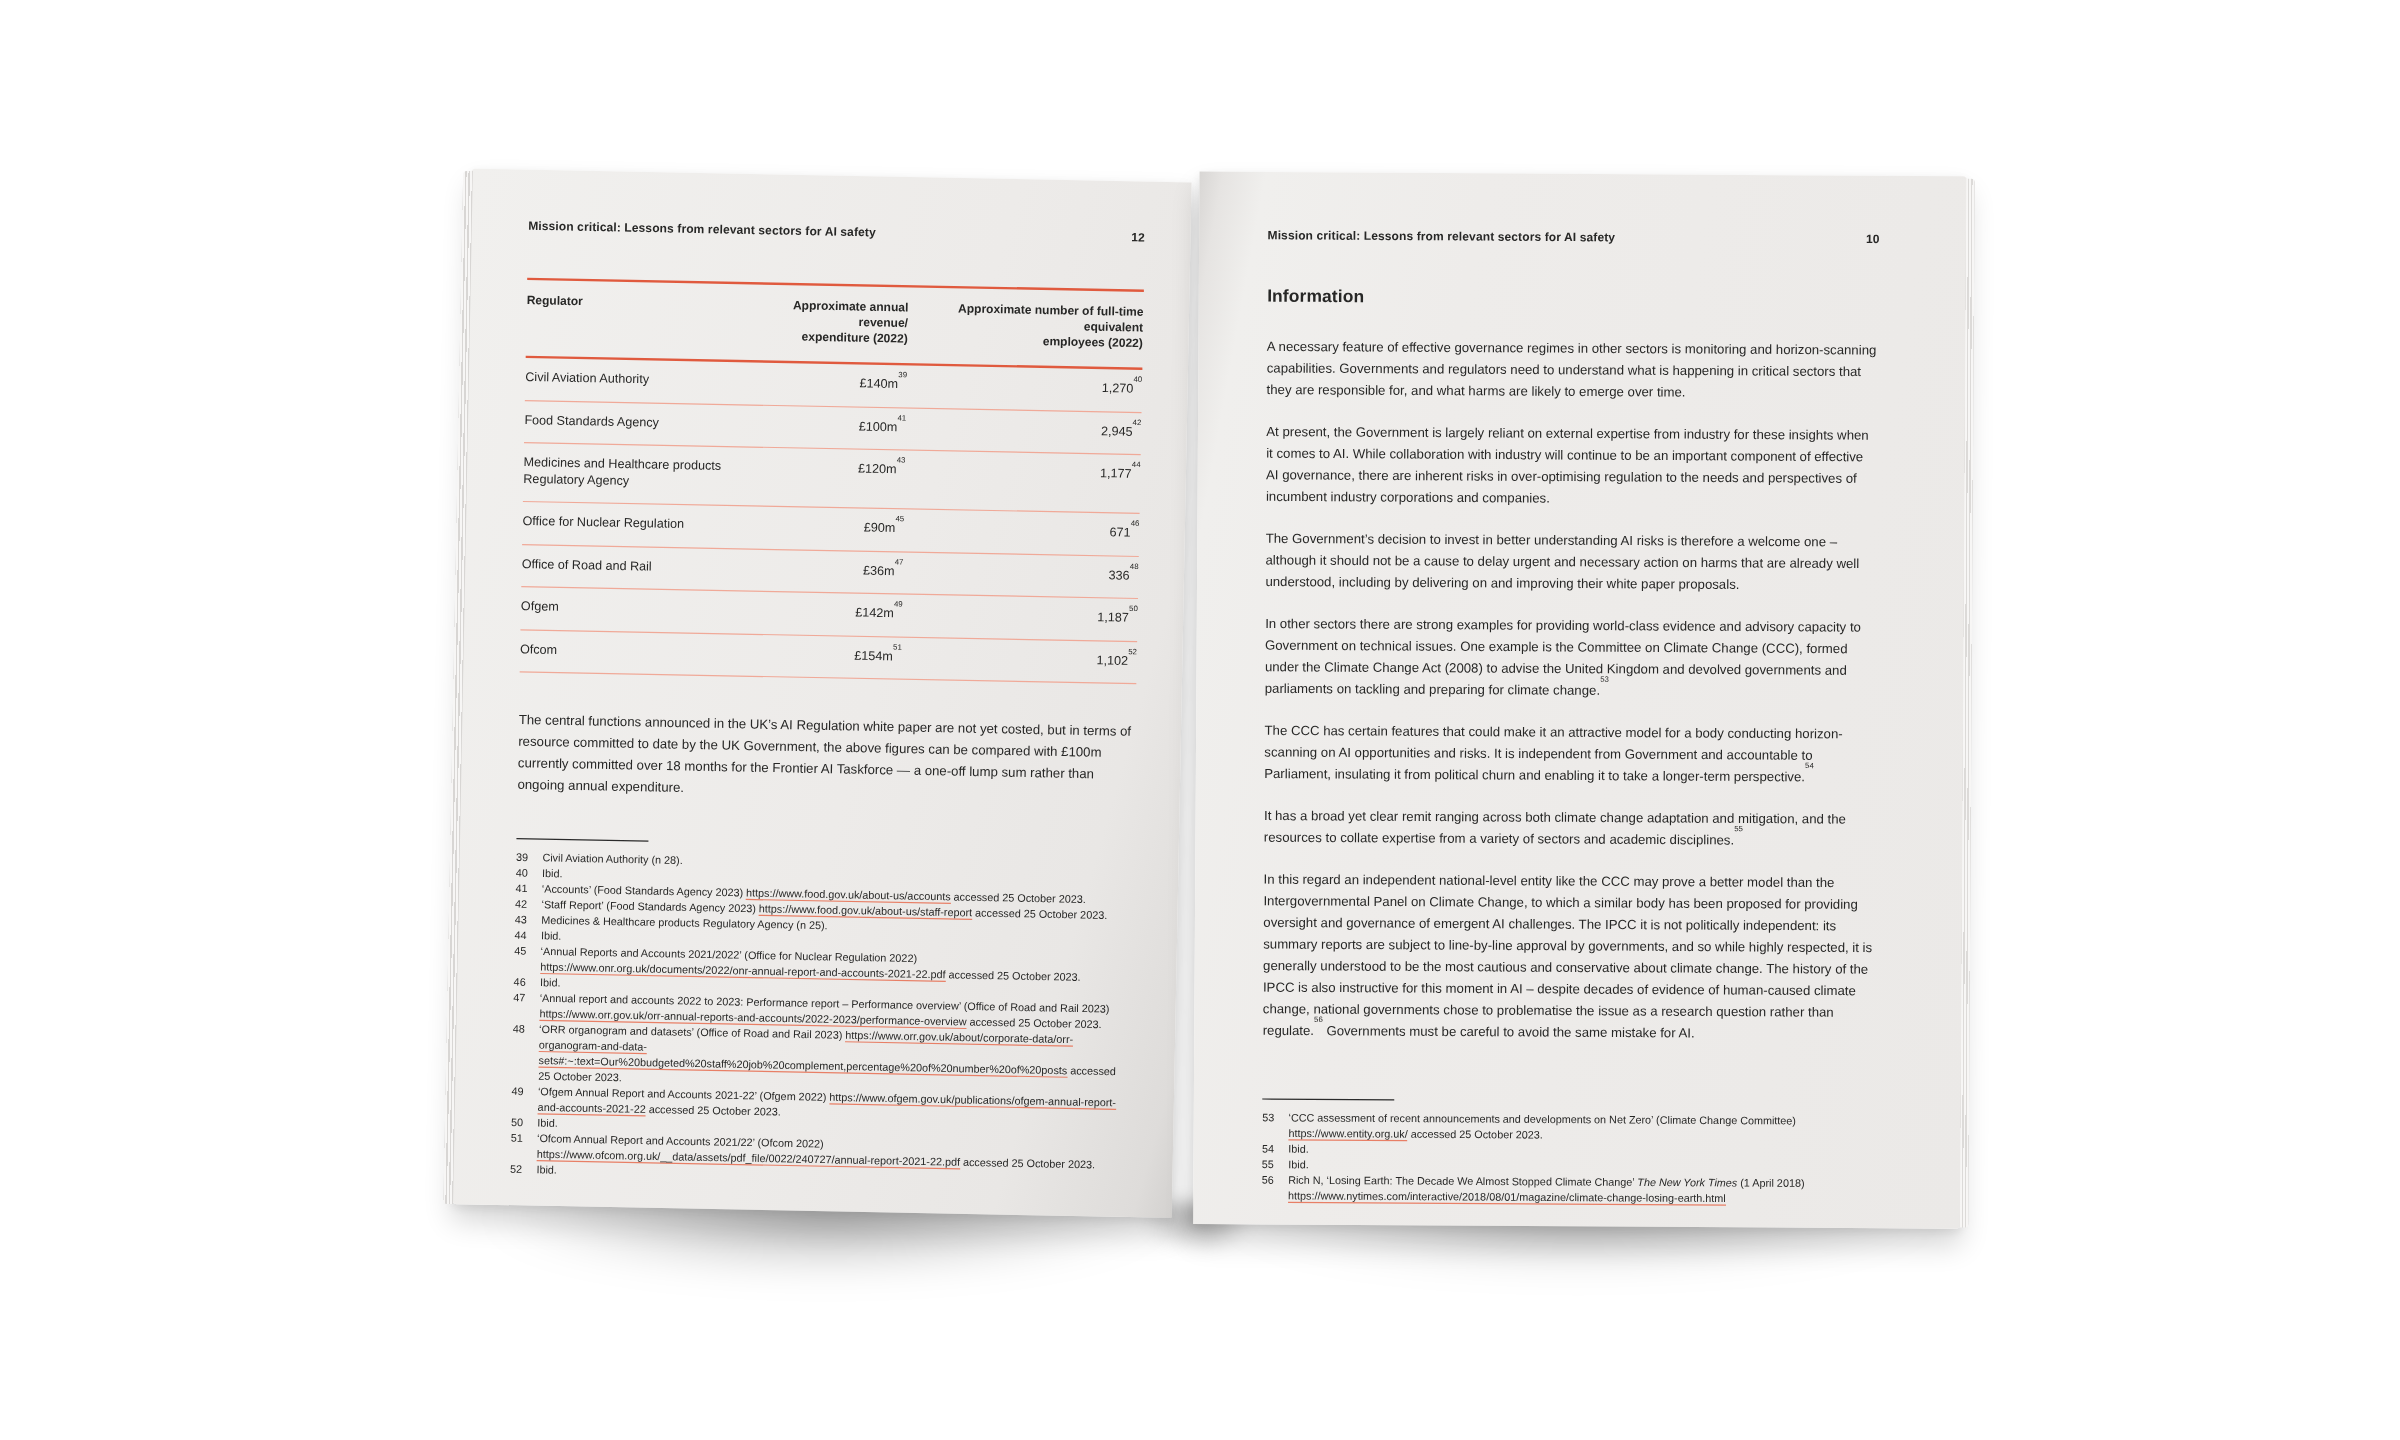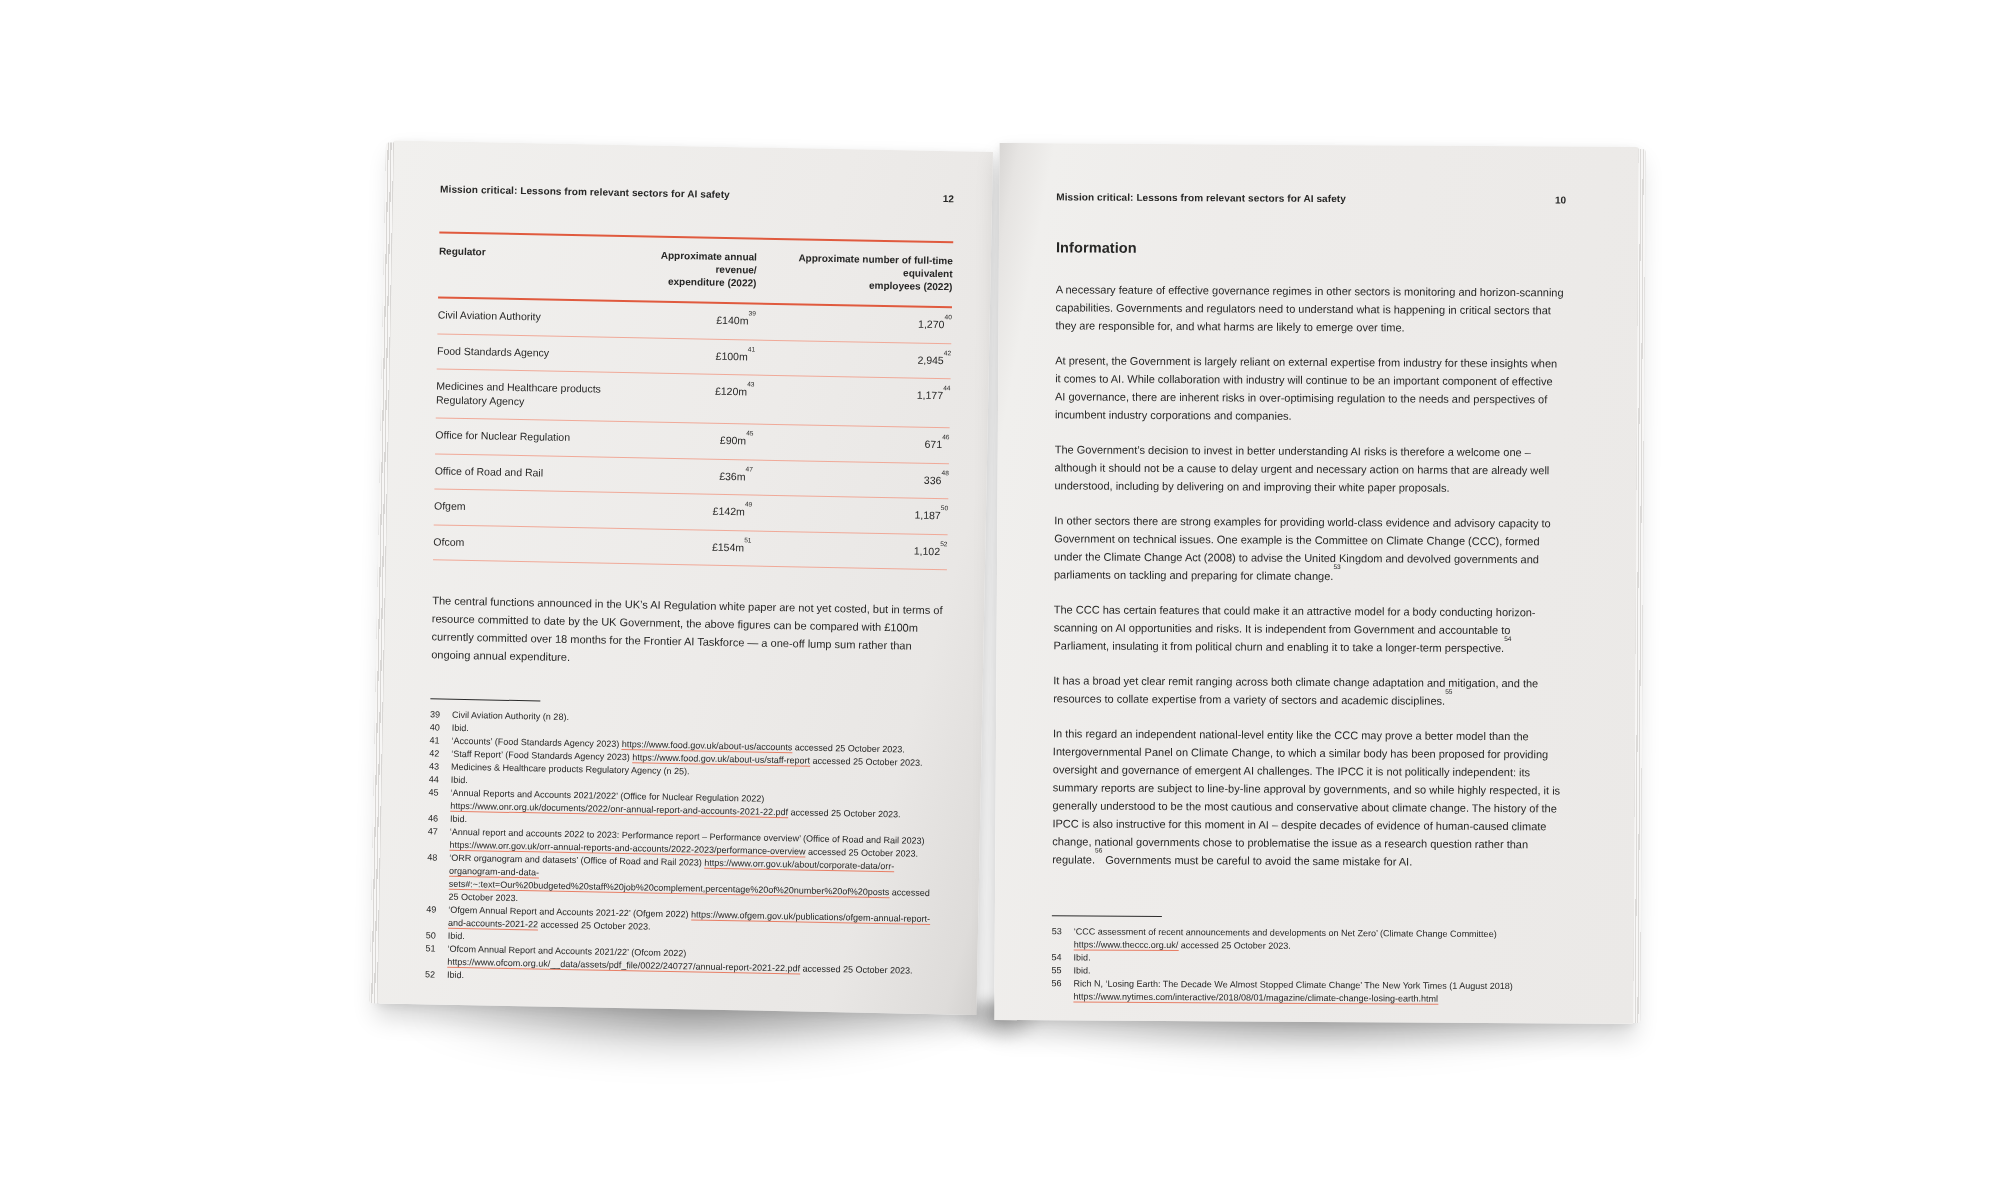--- a/index.html
+++ b/index.html
@@ -69,21 +69,21 @@
 
   
   .footnotes { position:absolute; font-size:9px; line-height:13px; }
   .footnotes-left  { left:48px; right:38px; bottom:23px; }
   .footnotes-right { left:57px; right:73px; bottom:17px; }
   .fn-sep { width:110px; border-top:1px solid var(--fn-rule); margin-bottom:9px; }
   .fn { display:flex; }
   .fn-num { flex:0 0 22px; }
   .fn-text { flex:1; }
   .link { border-bottom:1px solid var(--link-u); }
-  .em { }
+  .em { font-style:italic; }
 
   
   .section-title { margin:37px 0 0 0; font-size:14.5px; font-weight:700; letter-spacing:0.1px; }
   .paras { margin-top:25px; }
   .paras p { margin:0 0 17px 0; font-size:11px; line-height:18px; }
   .paras sup.ref { top:0; }
 </style>
 </head>
 <body>
 
@@ -229,31 +229,31 @@
           <p><span>The CCC has certain features that could make it an attractive model for a body conducting horizon-scanning on AI opportunities and risks. It is independent from Government and accountable to Parliament, insulating it from political churn and enabling it to take a longer-term perspective.</span><sup class="ref">54</sup></p>
           <p><span>It has a broad yet clear remit ranging across both climate change adaptation and mitigation, and the resources to collate expertise from a variety of sectors and academic disciplines.</span><sup class="ref">55</sup></p>
           <p><span>In this regard an independent national-level entity like the CCC may prove a better model than the Intergovernmental Panel on Climate Change, to which a similar body has been proposed for providing oversight and governance of emergent AI challenges. The IPCC it is not politically independent: its summary reports are subject to line-by-line approval by governments, and so while highly respected, it is generally understood to be the most cautious and conservative about climate change. The history of the IPCC is also instructive for this moment in AI – despite decades of evidence of human-caused climate change, national governments chose to problematise the issue as a research question rather than regulate.</span><sup class="ref">56</sup><span> Governments must be careful to avoid the same mistake for AI.</span></p>
         </div>
 
       <div class="footnotes footnotes-right">
         <div class="fn-sep"></div>
         <div id="fn-right">
             <div class="fn">
               <div class="fn-num"><span>53</span></div>
-              <div class="fn-text"><span>‘CCC assessment of recent announcements and developments on Net Zero’ (Climate Change Committee) </span><span class="link">https://www.theccc.org.uk/</span><span> accessed 25 October 2023.</span></div>
+              <div class="fn-text"><span>‘CCC assessment of recent announcements and developments on Net Zero’ (Climate Change Committee) </span><span class="link">https://www.entity.org.uk/</span><span> accessed 25 October 2023.</span></div>
             </div>
             <div class="fn">
               <div class="fn-num"><span>54</span></div>
               <div class="fn-text"><span>Ibid.</span></div>
             </div>
             <div class="fn">
               <div class="fn-num"><span>55</span></div>
               <div class="fn-text"><span>Ibid.</span></div>
             </div>
             <div class="fn">
               <div class="fn-num"><span>56</span></div>
-              <div class="fn-text"><span>Rich N, ‘Losing Earth: The Decade We Almost Stopped Climate Change’ </span><span class="em">The New York Times</span><span> (1 August 2018) </span><span class="link">https://www.nytimes.com/interactive/2018/08/01/magazine/climate-change-losing-earth.html</span></div>
+              <div class="fn-text"><span>Rich N, ‘Losing Earth: The Decade We Almost Stopped Climate Change’ </span><span class="em">The New York Times</span><span> (1 April 2018) </span><span class="link">https://www.nytimes.com/interactive/2018/08/01/magazine/climate-change-losing-earth.html</span></div>
             </div>
           </div>
       </div>
     </div>
   </div>
 </div>
 
 </body></html>

